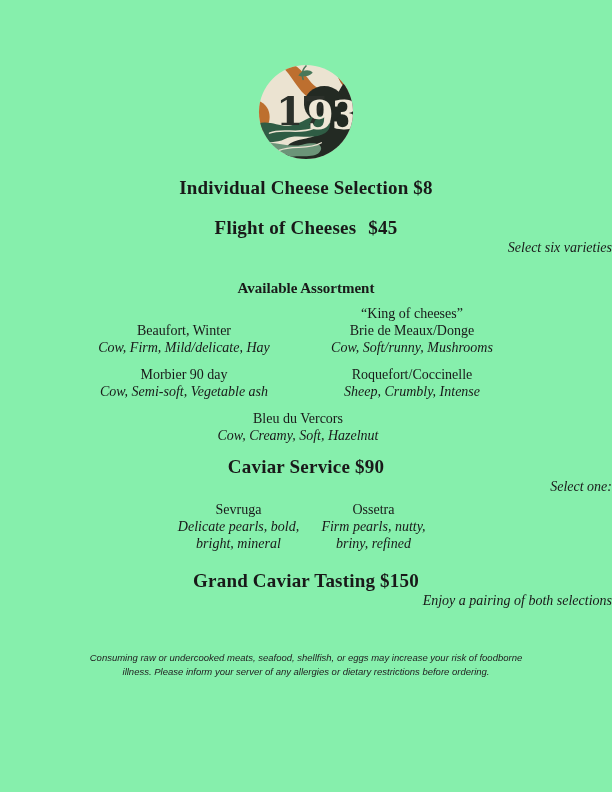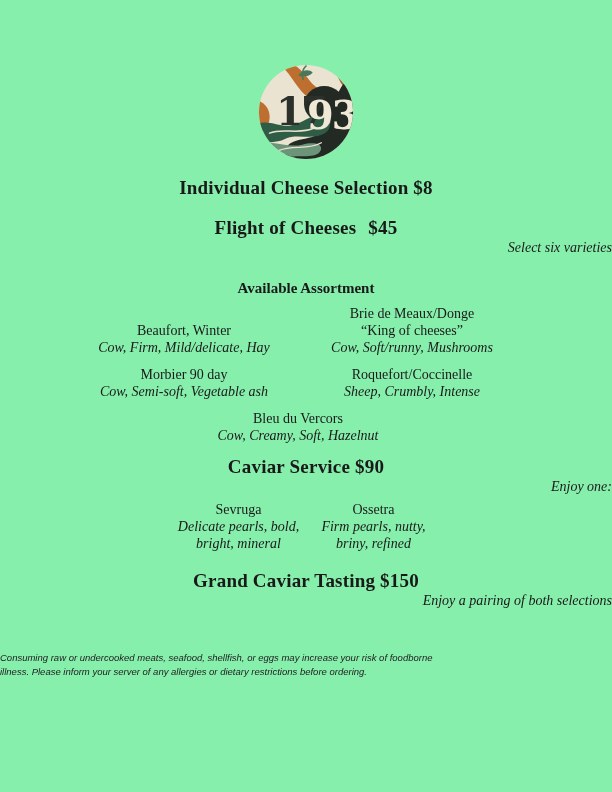--- a/index.html
+++ b/index.html
@@ -69,20 +69,21 @@
     line-height: 17px;
   }
   .caviar-cell .item-desc { white-space: pre-line; }
   .title-grand { margin-top: 18px; }
   .disclaimer {
     margin-top: 42px;
     font-family: "Liberation Sans", sans-serif;
     font-style: italic;
     font-size: 9.5px;
     line-height: 14px;
+    text-align: center;
     white-space: pre-line;
     color: #222222;
   }
 </style>
 </head>
 <body>
 
 <div class="page">
 
   <div class="logo-wrap">
@@ -120,22 +121,22 @@
 
   <div class="section-heading">Available Assortment</div>
 
   <div class="cheese-grid">
     <div class="cheese-row">
       <div class="cheese-cell">
         <div class="item-name">Beaufort, Winter</div>
         <div class="item-desc">Cow, Firm, Mild/delicate, Hay</div>
       </div>
       <div class="cheese-cell">
+        <div class="item-name">“King of cheeses”</div>
         <div class="item-name">Brie de Meaux/Donge</div>
-        <div class="item-name">“King of cheeses”</div>
         <div class="item-desc">Cow, Soft/runny, Mushrooms</div>
       </div>
     </div>
     <div class="cheese-row">
       <div class="cheese-cell">
         <div class="item-name">Morbier 90 day</div>
         <div class="item-desc">Cow, Semi-soft, Vegetable ash</div>
       </div>
       <div class="cheese-cell">
         <div class="item-name">Roquefort/Coccinelle</div>
@@ -144,21 +145,21 @@
     </div>
     <div class="cheese-row">
       <div class="cheese-cell">
         <div class="item-name">Bleu du Vercors</div>
         <div class="item-desc">Cow, Creamy, Soft, Hazelnut</div>
       </div>
     </div>
   </div>
 
   <div class="title title-caviar">Caviar Service $90</div>
-  <div class="subtitle">Enjoy one:</div>
+  <div class="subtitle">Select one:</div>
 
   <div class="caviar-grid">
     <div class="caviar-cell">
       <div class="item-name">Sevruga</div>
       <div class="item-desc">Delicate pearls, bold,
 bright, mineral</div>
     </div>
     <div class="caviar-cell">
       <div class="item-name">Ossetra</div>
       <div class="item-desc">Firm pearls, nutty,

